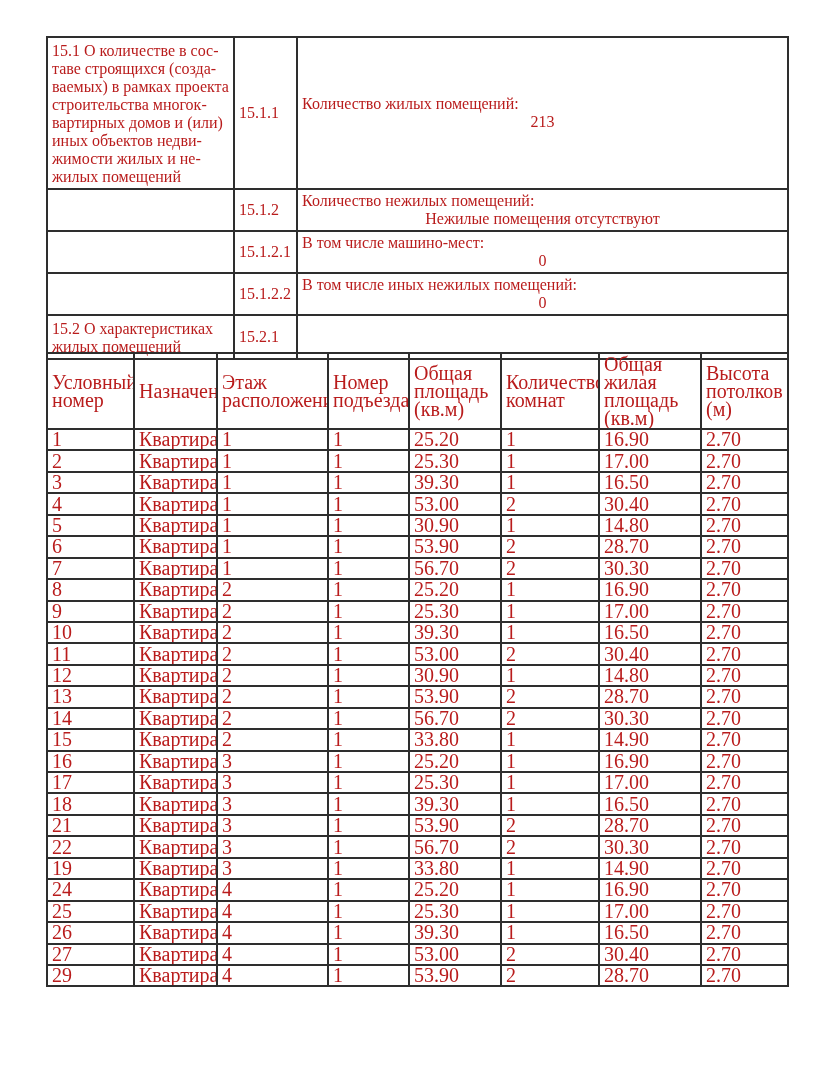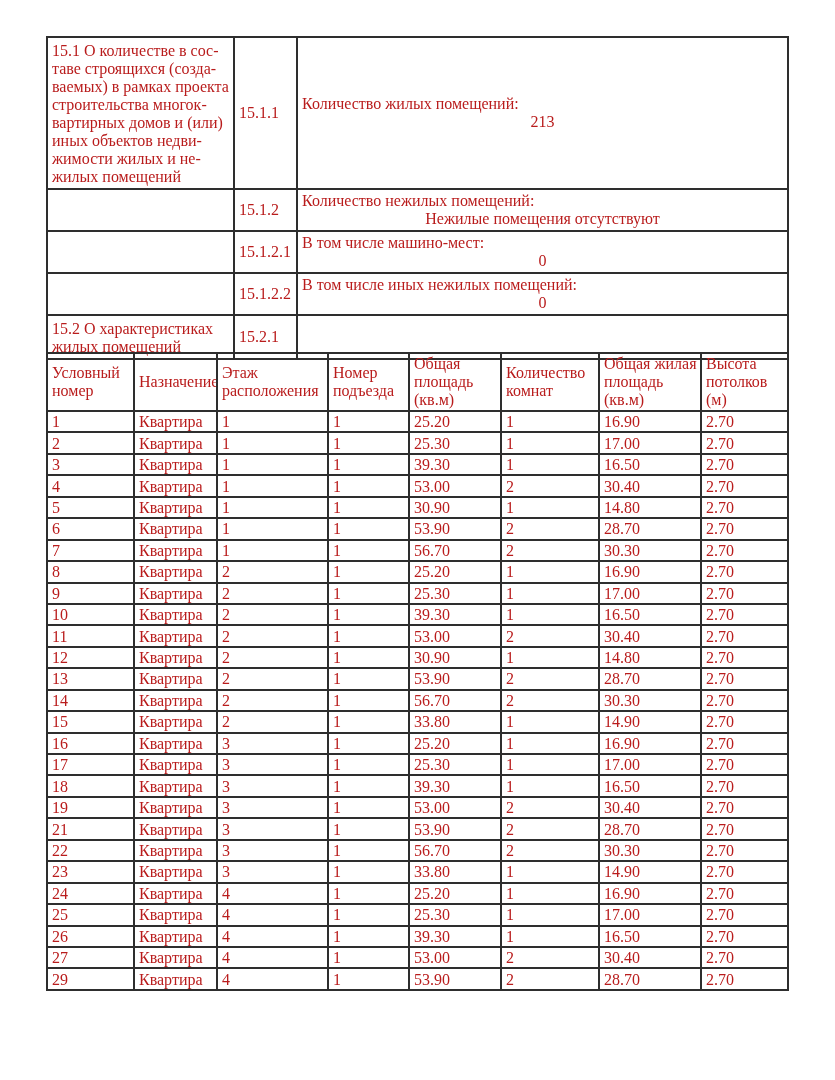--- a/index.html
+++ b/index.html
@@ -56,21 +56,21 @@
   .sec-value-bold {
     font-weight: normal;
     text-align: center;
   }
 
   
   .apt-table {
     left: 46px;
     top: 352px;
     width: 741px;
-    font-size: 16px;
+    font-size: 20px;
   }
   .apt-table thead tr { height: 58px; }
   .apt-table thead th {
     vertical-align: middle;
     white-space: pre-line;
     line-height: 18px;
     padding: 1px 2px 1px 4px;
   }
   .apt-table tbody tr { height: 21.45px; }
   .apt-table tbody td {
@@ -351,51 +351,41 @@
           <td>18</td>
           <td>Квартира</td>
           <td>3</td>
           <td>1</td>
           <td>39.30</td>
           <td>1</td>
           <td>16.50</td>
           <td>2.70</td>
         </tr>
         <tr>
+          <td>21</td>
+          <td>Квартира</td>
+          <td>3</td>
+          <td>1</td>
+          <td>53.90</td>
+          <td>2</td>
+          <td>28.70</td>
+          <td>2.70</td>
+        </tr>
+        <tr>
+          <td>22</td>
+          <td>Квартира</td>
+          <td>3</td>
+          <td>1</td>
+          <td>56.70</td>
+          <td>2</td>
+          <td>30.30</td>
+          <td>2.70</td>
+        </tr>
+        <tr>
           <td>19</td>
-          <td>Квартира</td>
-          <td>3</td>
-          <td>1</td>
-          <td>53.00</td>
-          <td>2</td>
-          <td>30.40</td>
-          <td>2.70</td>
-        </tr>
-        <tr>
-          <td>21</td>
-          <td>Квартира</td>
-          <td>3</td>
-          <td>1</td>
-          <td>53.90</td>
-          <td>2</td>
-          <td>28.70</td>
-          <td>2.70</td>
-        </tr>
-        <tr>
-          <td>22</td>
-          <td>Квартира</td>
-          <td>3</td>
-          <td>1</td>
-          <td>56.70</td>
-          <td>2</td>
-          <td>30.30</td>
-          <td>2.70</td>
-        </tr>
-        <tr>
-          <td>23</td>
           <td>Квартира</td>
           <td>3</td>
           <td>1</td>
           <td>33.80</td>
           <td>1</td>
           <td>14.90</td>
           <td>2.70</td>
         </tr>
         <tr>
           <td>24</td>

